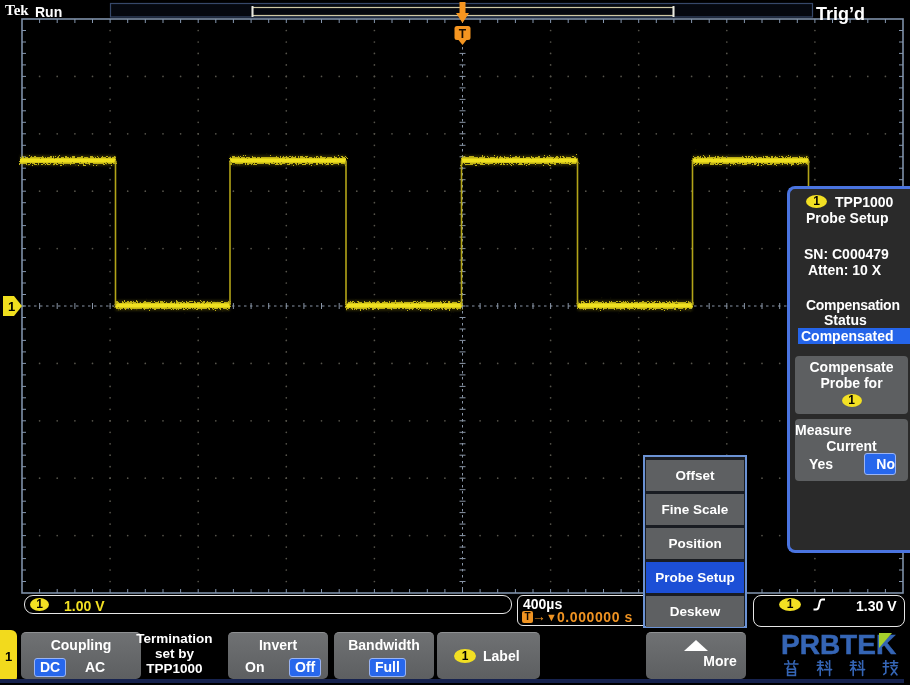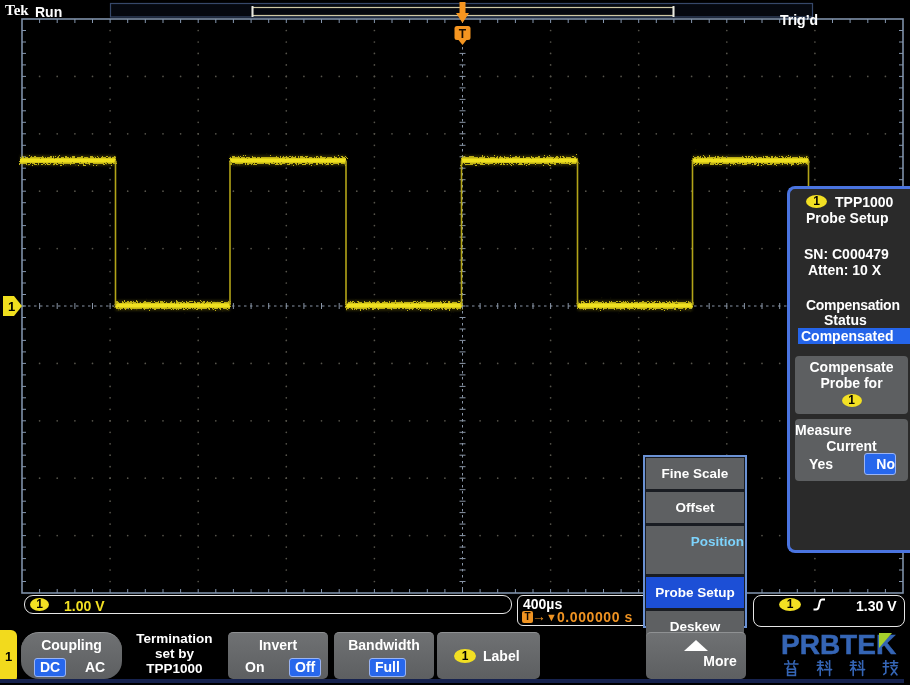--- a/index.html
+++ b/index.html
@@ -1144,21 +1144,21 @@
       <rect x="252.5" y="7.5" width="421" height="8" fill="none" stroke="#cfc8a4" stroke-width="1.2"></rect>
       <path d="M252.5 6V17 M673.5 6V17" stroke="#e8e8e0" stroke-width="2"></path>
       <polygon points="459.5,2 465.5,2 465.5,13 469.0,13 462.5,23 456.0,13 459.5,13" fill="#f59520"></polygon>
       <rect x="454.5" y="26" width="16" height="14" rx="2.5" fill="#f59520"></rect>
       <polygon points="458.5,40 466.5,40 462.5,45" fill="#f59520"></polygon>
       <text x="462.5" y="37.5" font-size="12" font-weight="bold" fill="#1a0d00" text-anchor="middle" font-family="Liberation Sans, sans-serif">T</text>
     </svg>
 
 <div class="abs" style="left:5px;top:2px;font-family:Liberation Serif, serif;font-size:15px;color:#fff;">Tek</div>
 <div class="abs w" style="left:35px;top:4px;font-size:14px;">Run</div>
-<div class="abs w" style="left:780px;top:4px;font-size:14px;margin-top:8px;">Trig’d</div>
+<div class="abs w" style="left:816px;top:4px;font-size:18px;">Trig’d</div>
 
 <div class="abs" style="left:787px;top:186px;width:130px;height:367px;background:#2a2a2a;
   border:3px solid #4a74e0;border-radius:8px 0 0 8px;border-right:none;box-sizing:border-box;"></div>
 <div class="abs" style="left:790px;top:189px;width:120px;height:361px;color:#fff;font-size:14px;">
   <span class="ell" style="position:absolute;left:16px;top:6px;width:21px;height:13px;font-size:12px;line-height:13px;">1</span>
   <span class="abs" style="left:45px;top:5px;">TPP1000</span>
   <span class="abs" style="left:16px;top:21px;">Probe Setup</span>
   <span class="abs" style="left:14px;top:57px;">SN: C000479</span>
   <span class="abs" style="left:18px;top:73px;">Atten: 10 X</span>
   <span class="abs" style="left:6px;top:108px;letter-spacing:-0.3px;margin-left:10px;">Compensation</span>
@@ -1188,30 +1188,30 @@
 </div>
 
 <div class="abs" style="left:753px;top:595px;width:150px;height:30px;border:1px solid #e6e6e6;border-radius:8px;"></div>
 <span class="ell abs" style="left:779px;top:598px;width:22px;height:13px;font-size:12px;line-height:13px;">1</span>
 <svg class="abs" style="left:812px;top:597px;" width="14" height="15" viewBox="0 0 14 15">
       <path d="M1.5,12.5 h2.6 c1.7,0 2.1,-0.6 2.5,-2.2 l1.3,-5.6 c0.4,-1.6 0.8,-2.2 2.5,-2.2 h2.6" stroke="#fff" stroke-width="2" fill="none"></path>
     </svg>
 <div class="abs w" style="left:856px;top:598px;font-size:14px;">1.30 V</div>
 
 <div class="abs" style="left:643px;top:455px;width:104px;height:173px;background:#191c22;border:2px solid #6b92d4;box-sizing:border-box;">
+  <div style="margin:3px 1px;height:31px;background:#5e6062;color:#fff;text-align:center;line-height:31px;font-size:13.5px;">Offset</div>
   <div style="margin:1px;height:31px;background:#5e6062;color:#fff;text-align:center;line-height:31px;font-size:13.5px;">Fine Scale</div>
-  <div style="margin:3px 1px;height:31px;background:#5e6062;color:#fff;text-align:center;line-height:31px;font-size:13.5px;">Offset</div>
-  <div style="margin:3px 1px;height:48px;background:#5e6062;color:#7dd3fc;text-align:right;line-height:31px;font-size:13.5px;">Position</div>
+  <div style="margin:3px 1px;height:31px;background:#5e6062;color:#ffffff;text-align:center;line-height:31px;font-size:13.5px;">Position</div>
   <div style="margin:3px 1px;height:31px;background:#1c4fd6;color:#fff;text-align:center;line-height:31px;font-size:13.5px;">Probe Setup</div>
   <div style="margin:3px 1px 1px;height:31px;background:#5e6062;color:#fff;text-align:center;line-height:31px;font-size:13.5px;">Deskew</div>
 </div>
 
 <div class="abs" style="left:0;top:630px;width:17px;height:53px;background:#f2da1d;border-radius:0 6px 6px 0;color:#000;text-align:center;font-size:13px;line-height:53px;">1</div>
 
-<div class="btn" style="left:21px;top:632px;width:101px;height:46px;border-radius:18px;">
+<div class="btn" style="left:21px;top:632px;width:120px;height:46px;">
   <div style="margin-top:4px;font-size:14px;">Coupling</div>
   <span class="blue abs" style="left:13px;top:25px;font-size:14px;height:17px;line-height:17px;">DC</span>
   <span class="abs" style="left:64px;top:26px;font-size:14px;">AC</span>
 </div>
 <div class="abs w" style="left:126px;top:631px;width:97px;text-align:center;font-size:13.5px;line-height:15px;">Termination<br>set by<br>TPP1000</div>
 <div class="btn" style="left:228px;top:632px;width:100px;height:46px;">
   <div style="margin-top:4px;font-size:14px;">Invert</div>
   <span class="abs" style="left:17px;top:26px;font-size:14px;">On</span>
   <span class="blue abs" style="left:61px;top:25px;font-size:14px;height:17px;line-height:17px;">Off</span>
 </div>

